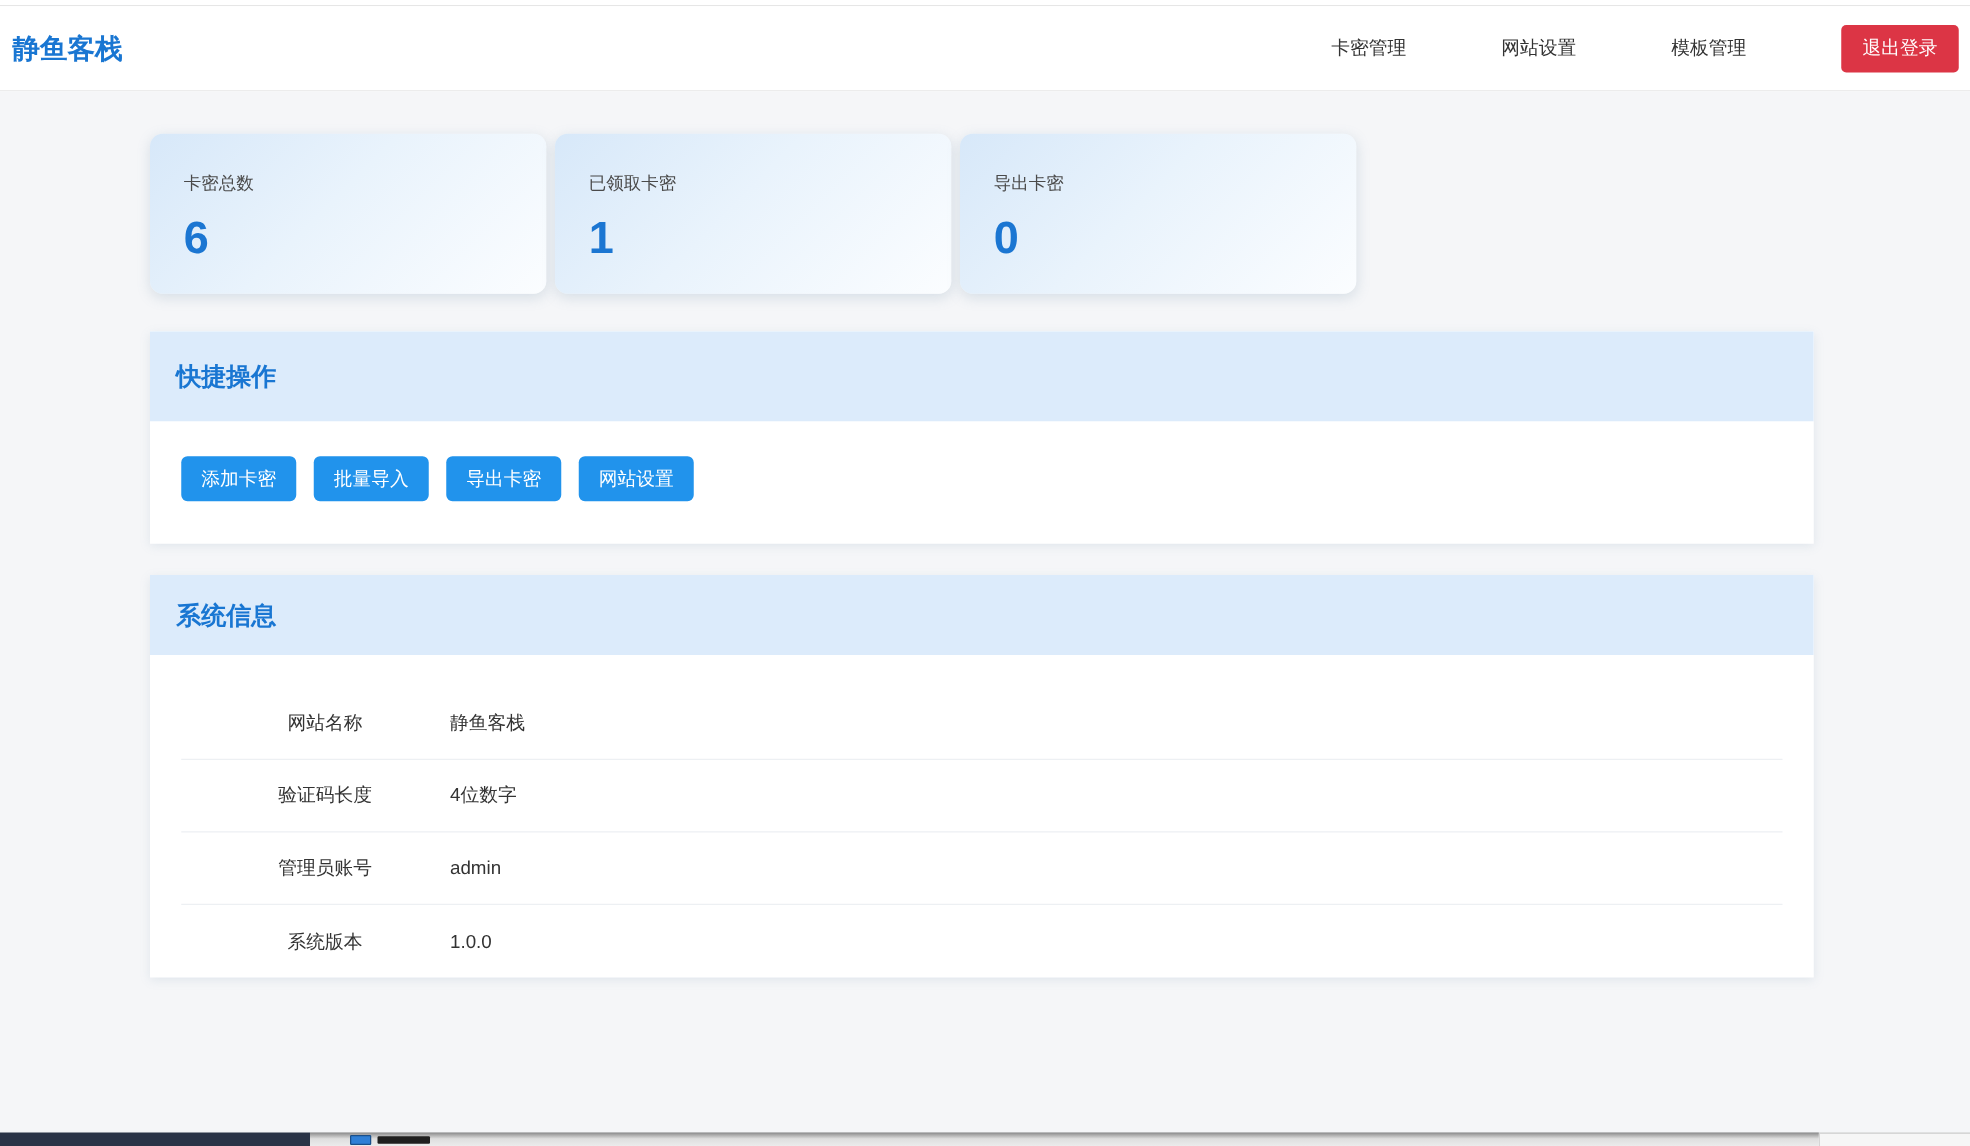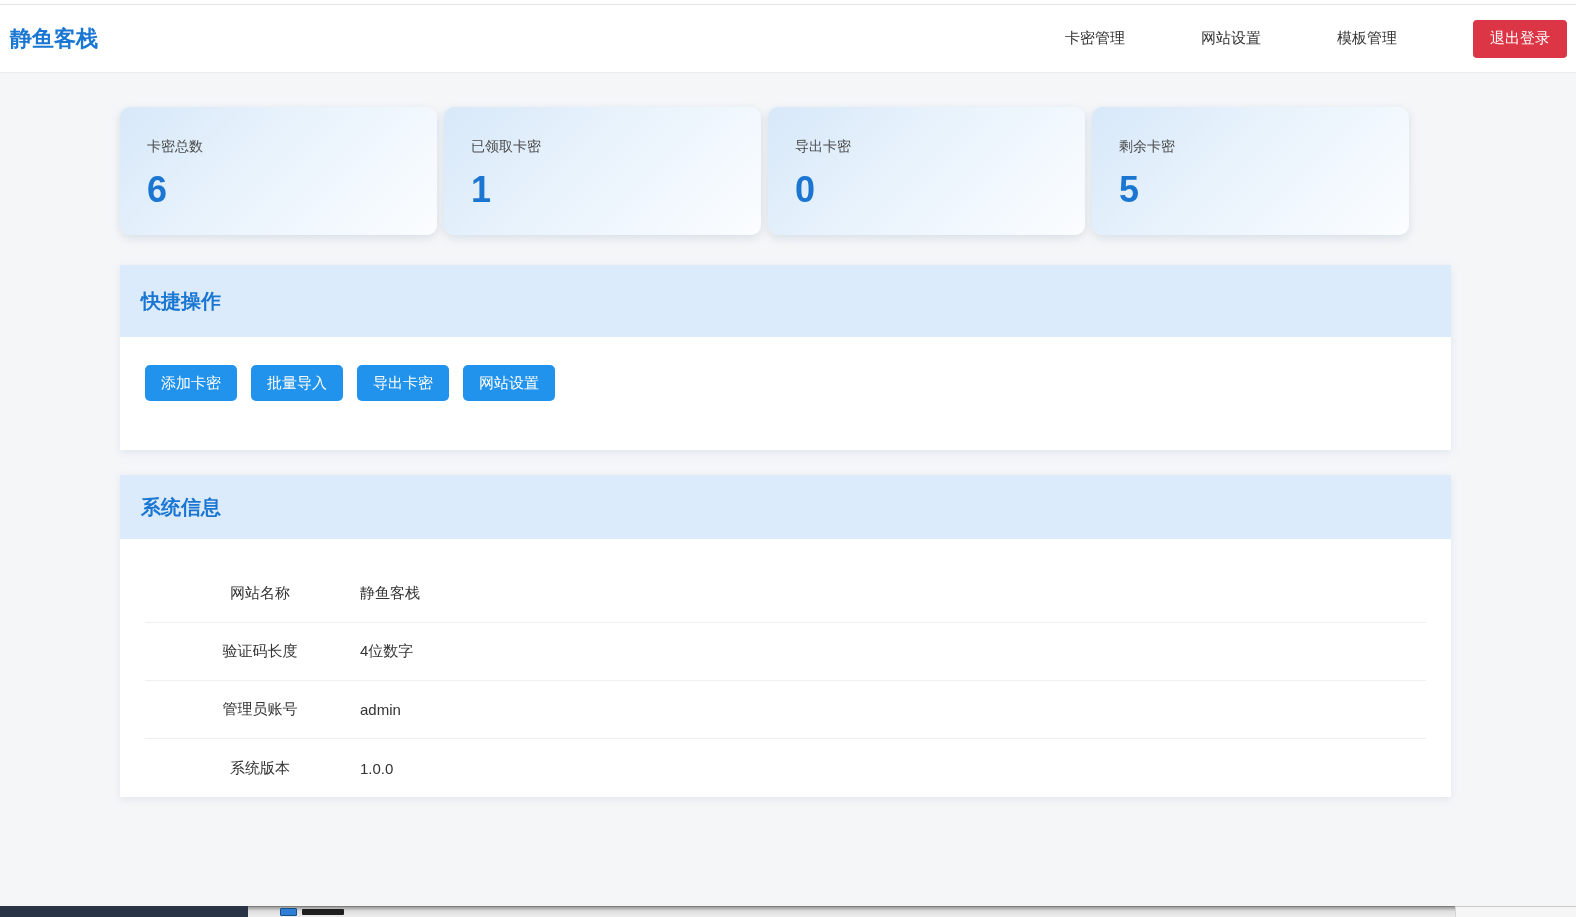--- a/index.html
+++ b/index.html
@@ -85,21 +85,21 @@
     background: #dcebfb;
     height: 72px;
     display: flex;
     align-items: center;
     padding-left: 21px;
   }
   .section-card.system .section-header { height: 64px; }
   .section-title { font-size: 20px; font-weight: bold; color: #1976d2; }
 
   
-  .quick-body { padding: 28px 25px 49px; display: flex; gap: 14px; }
+  .quick-body { padding: 28px 25px 34px; display: flex; gap: 14px; }
   .action-btn {
     background: #2193ec;
     color: #fff;
     border: none;
     border-radius: 5px;
     height: 36px;
     padding: 0 16px;
     font-size: 15px;
     cursor: pointer;
     font-family: inherit;
@@ -182,24 +182,20 @@
         <div class="stat-label">卡密总数</div>
         <div class="stat-value">6</div>
       </div>
       <div class="stat-card">
         <div class="stat-label">已领取卡密</div>
         <div class="stat-value">1</div>
       </div>
       <div class="stat-card">
         <div class="stat-label">导出卡密</div>
         <div class="stat-value">0</div>
-      </div>
-      <div class="stat-card">
-        <div class="stat-label">剩余卡密</div>
-        <div class="stat-value">5</div>
       </div>
     </div>
 
     <section class="section-card">
       <div class="section-header">
         <h2 class="section-title">快捷操作</h2>
       </div>
       <div class="quick-body">
         <button class="action-btn">添加卡密</button>
         <button class="action-btn">批量导入</button>

